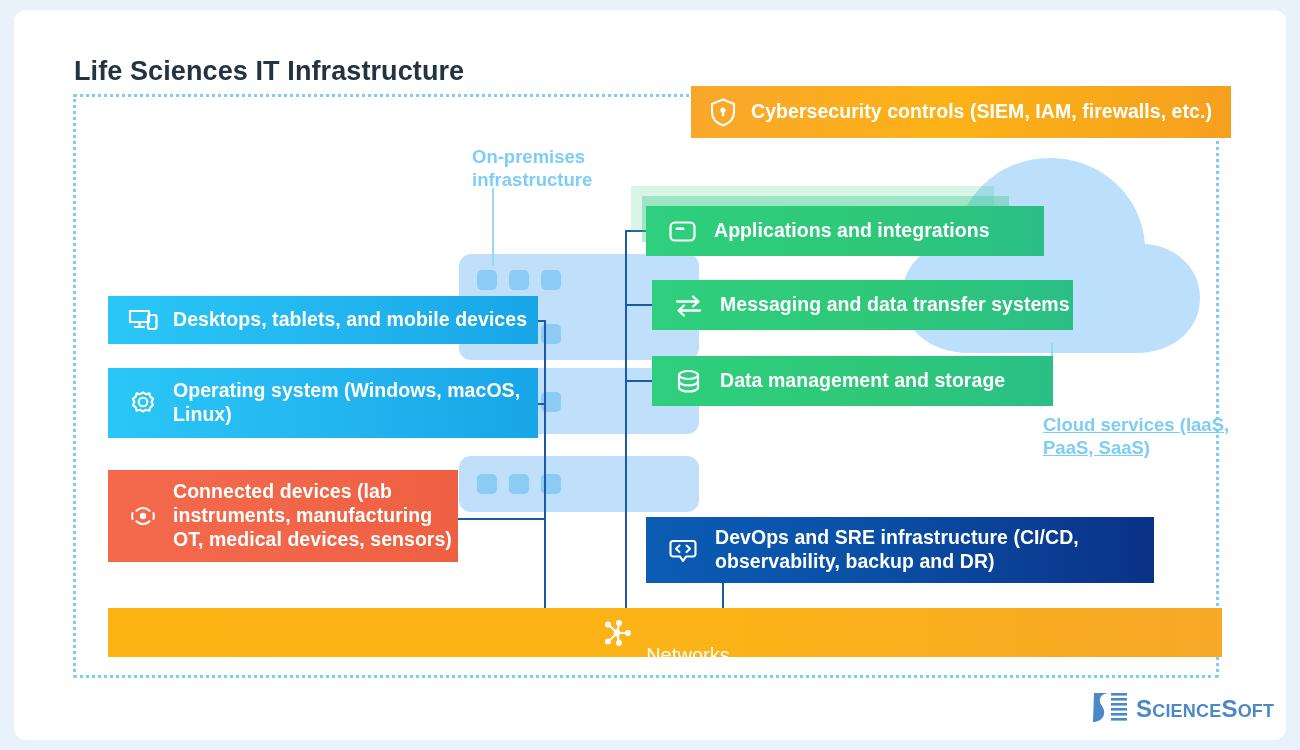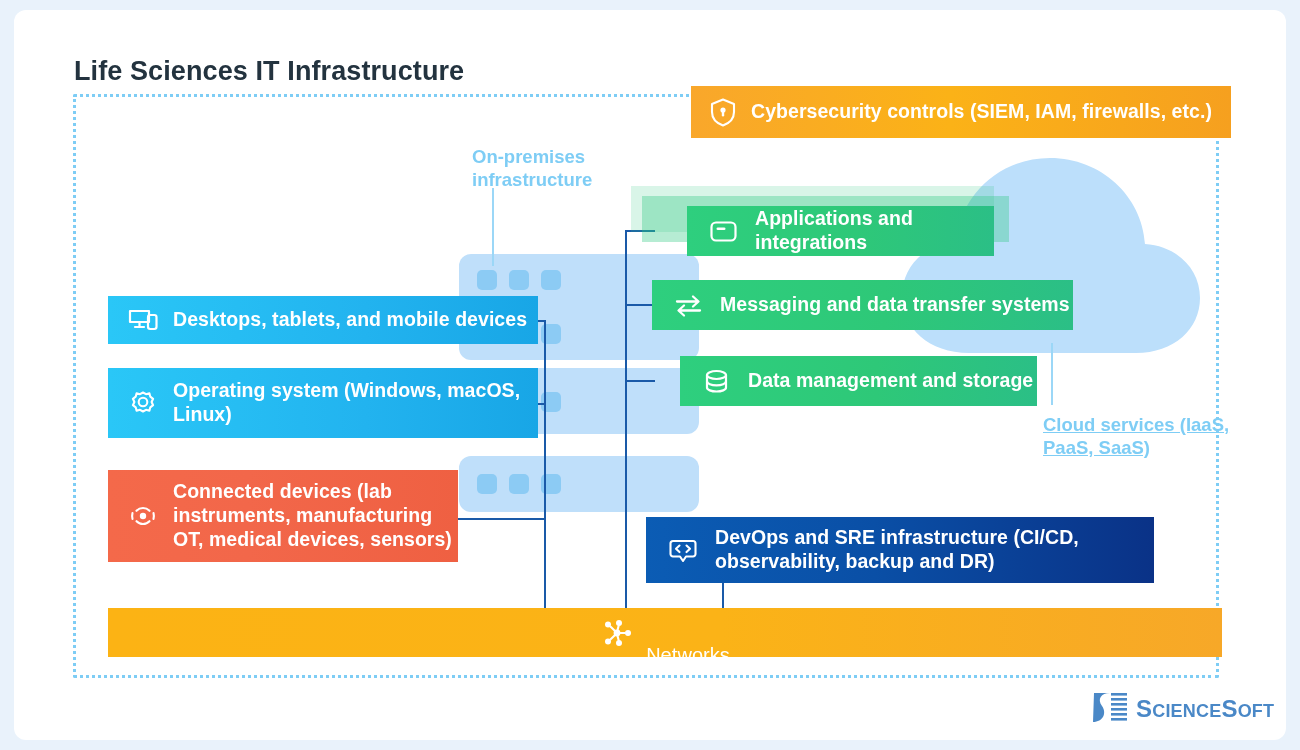--- a/index.html
+++ b/index.html
@@ -81,23 +81,23 @@
   }
   .g-ghost2{
     position:absolute;left:628px;top:186px;width:367px;height:46px;
     background:rgba(45,200,130,.35);
   }
   .green{
     background:linear-gradient(90deg,#2ecf7e 0%,#2ec878 55%,#2bbf86 100%);
     padding-left:20px;
   }
   .green .ic{width:33px;height:33px;margin-right:15px;}
-  .g1{left:673px;top:196px;width:307px;height:50px;}
+  .g1{left:632px;top:196px;width:398px;height:50px;}
   .g2{left:638px;top:270px;width:421px;height:50px;}
-  .g3{left:638px;top:346px;width:357px;height:50px;margin-left:28px;}
+  .g3{left:638px;top:346px;width:401px;height:50px;}
 
   
   .blue{
     background:linear-gradient(90deg,#2ac7f7 0%,#22b3ef 60%,#18a6e6 100%);
     padding-left:18px;
   }
   .blue .ic{width:34px;height:34px;margin-right:13px;}
   .b1{left:94px;top:286px;width:430px;height:48px;}
   .b2{left:94px;top:358px;width:430px;height:70px;}
 

